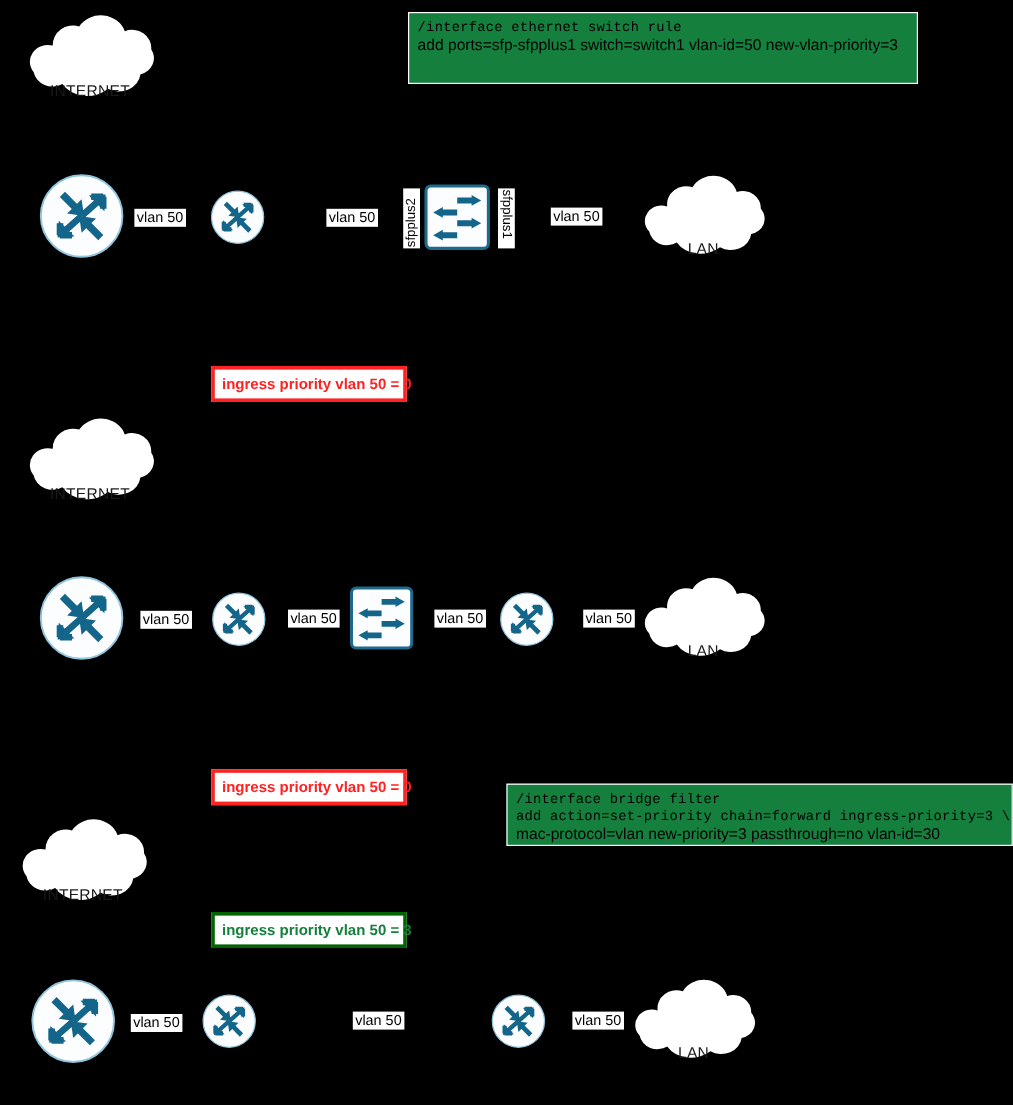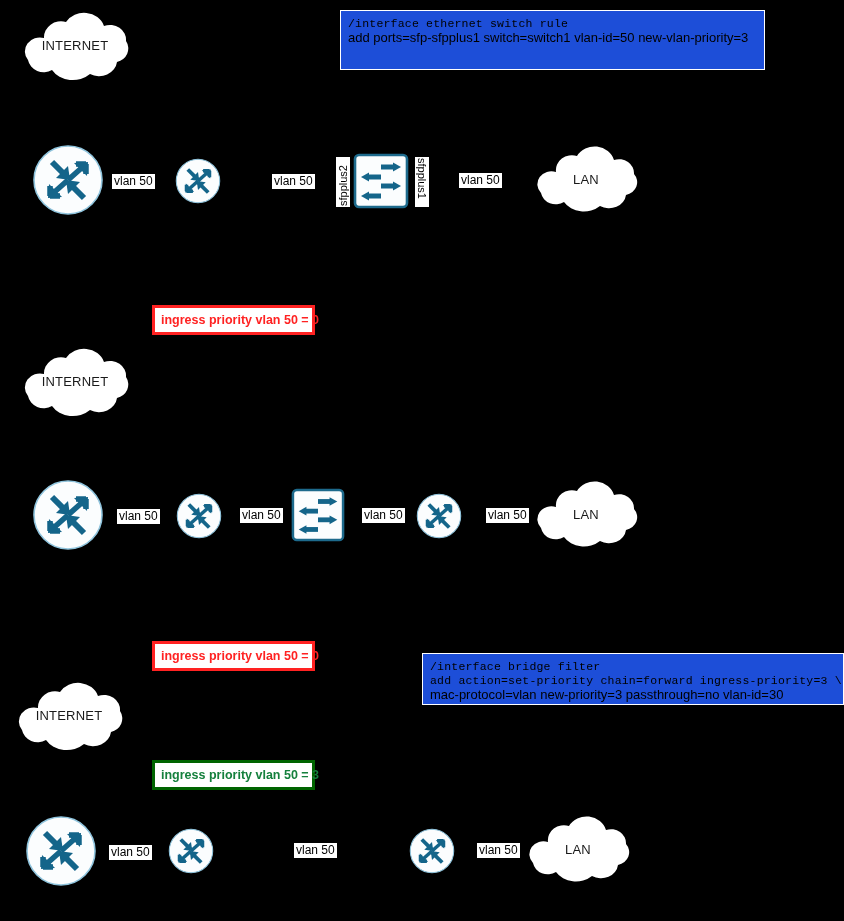--- a/index.html
+++ b/index.html
@@ -21,21 +21,21 @@
     left: 0; top: 0;
     width: 844px;
     height: 921px;
     background: #000000;
   }
 
   
   .cloud {
     position: absolute;
     display: flex;
-    align-items: center;
+    align-items: flex-end;
     justify-content: center;
   }
   .cloud svg { position: absolute; left: 0; top: 0; }
   .cloud .cloud-label {
     position: relative;
     z-index: 2;
     font-size: 13px;
     color: #1a1a1a;
     font-family: "Liberation Sans", sans-serif;
     letter-spacing: 0.2px;
@@ -73,21 +73,21 @@
     font-size: 12px;
     font-family: "Liberation Sans", sans-serif;
     line-height: 15px;
     padding: 0px 2px;
     white-space: nowrap;
   }
 
   
   .codeblock {
     position: absolute;
-    background: #1d4ed8;
+    background: #15803d;
     color: #000000;
     border: 1px solid #ffffff;
     padding: 6px 6px 6px 7px;
     box-sizing: border-box;
   }
   .codeblock .code-line {
     white-space: pre;
     line-height: 14px;
     font-size: 13px;
     font-family: Liberation Sans, sans-serif;
@@ -104,20 +104,21 @@
     background: #ffffff;
     box-sizing: border-box;
     display: flex;
     align-items: center;
     justify-content: flex-start;
     font-weight: bold;
     font-size: 12.5px;
     font-family: "Liberation Sans", sans-serif;
     padding-left: 6px;
     white-space: nowrap;
+    margin-left: 24px;
   }
   .badge.red   { border: 3px solid #ff2222; color: #ff2222; }
   .badge.green { border: 3px solid #006400; color: #15803d; }
 </style>
 </head>
 <body>
 
 <div class="canvas">
 
   <svg width="0" height="0" style="position:absolute">

